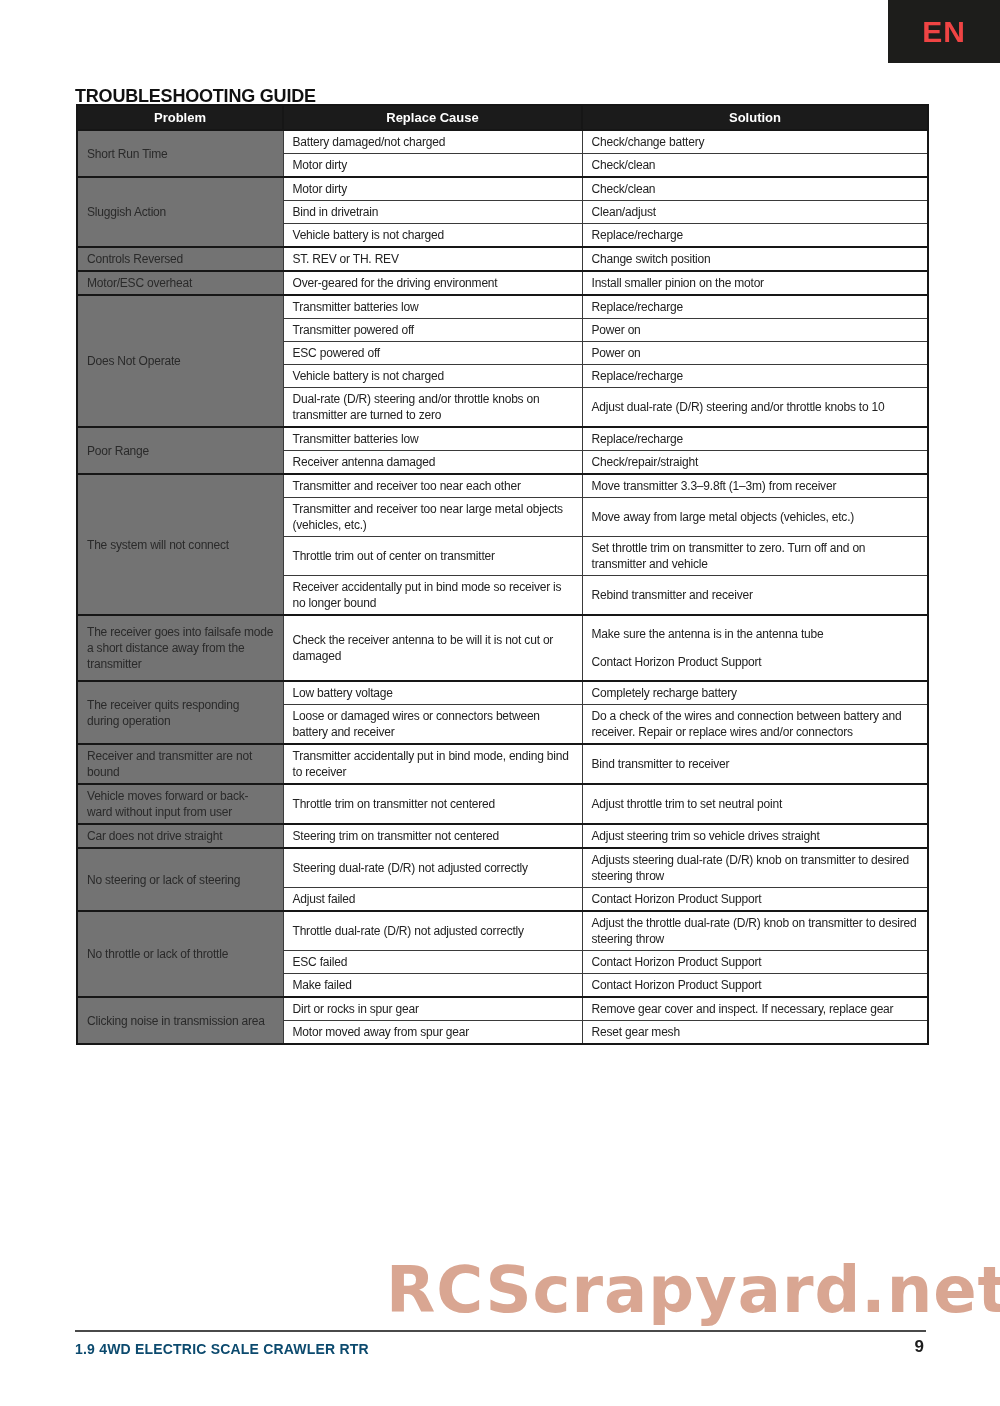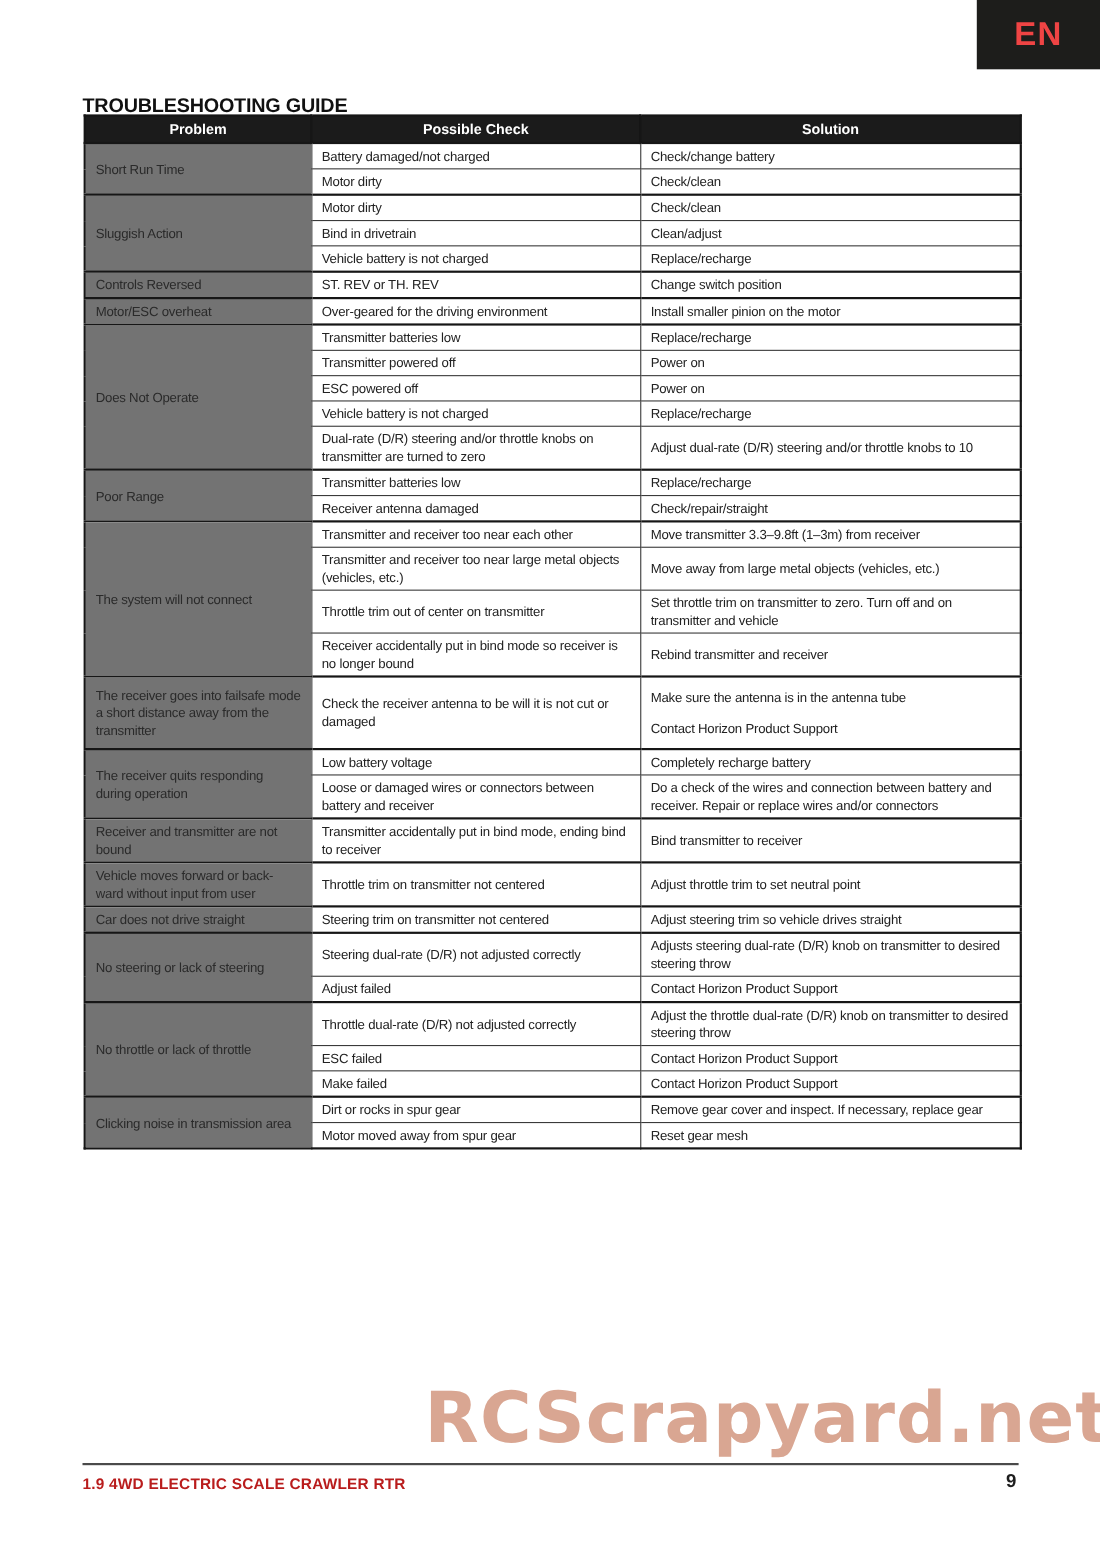--- a/index.html
+++ b/index.html
@@ -54,21 +54,21 @@
     font-family: "DejaVu Sans", sans-serif;
     font-size: 64px; font-weight: bold; letter-spacing: 1px;
     color: #d9a692; white-space: nowrap; z-index: 3;
   }
   .footer-rule {
     position: absolute; left: 75px; top: 1330px; width: 851px;
     border-top: 2px solid #4a4a4a; z-index: 2;
   }
   .footer-product {
     position: absolute; left: 75px; top: 1341px;
-    font-size: 14px; font-weight: bold; color: #b91c1c; letter-spacing: 0.2px;
+    font-size: 14px; font-weight: bold; color: #0c4a6e; letter-spacing: 0.2px;
   }
   .footer-page {
     position: absolute; right: 76px; top: 1337px;
     font-size: 17px; font-weight: bold; color: #1d1d1d;
   }
 </style>
 </head>
 <body>
 
 <div class="en-badge">
@@ -79,21 +79,21 @@
 
 <table class="ts-table">
   <colgroup>
     <col class="c-problem">
       <col class="c-cause">
       <col class="c-solution">
   </colgroup>
   <thead>
     <tr>
       <th>Problem</th>
-      <th>Possible Check</th>
+      <th>Replace Cause</th>
       <th>Solution</th>
     </tr>
   </thead>
   <tbody>
       <tr class="group-start">
         <td class="problem-cell" rowspan="2">Short Run Time</td>
         <td class="cause-cell">Battery damaged/not charged</td>
         <td class="solution-cell">Check/change battery</td>
       </tr>
       <tr>

